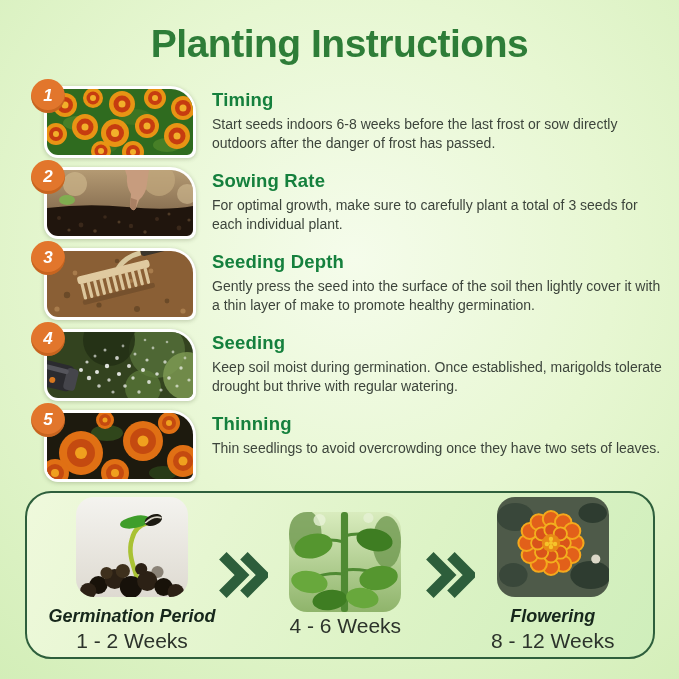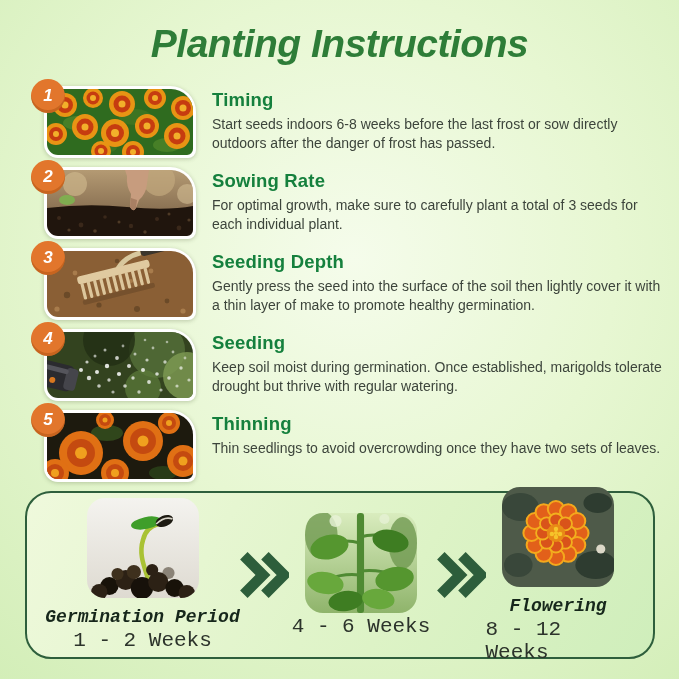--- a/index.html
+++ b/index.html
@@ -3,21 +3,21 @@
 <meta charset="utf-8">
 <style>
   html,body{margin:0;padding:0;}
   body{
     width:679px;height:679px;overflow:hidden;
     font-family:"Liberation Sans",sans-serif;
     background:radial-gradient(circle at 52% 38%, #f5fceb 0%, #e7f7d2 48%, #d3eeb8 100%);
   }
   .title{
     text-align:center;
-    font-size:39px;font-weight:bold;font-style:italic;
+    font-size:39px;font-weight:bold;
     color:#2e7d38;letter-spacing:-0.5px;
     padding-top:22px;margin:0;
   }
   .steps{margin:20px 0 0 44px;}
   .step{position:relative;display:flex;margin-bottom:9px;}
   .photo-frame{
     position:relative;flex:0 0 auto;
     width:146px;height:66px;background:#fff;padding:3px;
     border-radius:8px 26px 8px 14px;
     box-shadow:0 1px 4px rgba(60,80,40,.28);
@@ -33,21 +33,20 @@
   }
   .step-text{margin-left:16px;padding-top:3px;width:452px;}
   .step-text h3{margin:0 0 4px;font-size:18.5px;color:#15803d;letter-spacing:.2px;}
   .step-text p{margin:0;font-size:14px;line-height:1.36;color:#3c443b;}
   .timeline{
     margin:8px auto 0;width:630px;height:168px;box-sizing:border-box;
     border:2.5px solid #2e5f3c;border-radius:26px;
     background:linear-gradient(120deg,#eff9dc 0%,#ddf3c6 60%,#cfeebb 100%);
     display:flex;align-items:center;justify-content:center;
     padding:0 22px;
-    font-family:Liberation Mono, monospace;
   }
   .stage{width:188px;display:flex;flex-direction:column;align-items:center;}
   .stage-photo{width:112px;height:100px;border-radius:18px;display:block;}
   .stage-label{margin-top:9px;font-size:18px;font-weight:bold;font-style:italic;color:#16271b;white-space:nowrap;}
   .stage-duration{margin-top:2px;font-size:21px;color:#2c332b;}
   .arrow svg{display:block;width:52px;height:46px;}
 </style>
 </head>
 <body>
 

